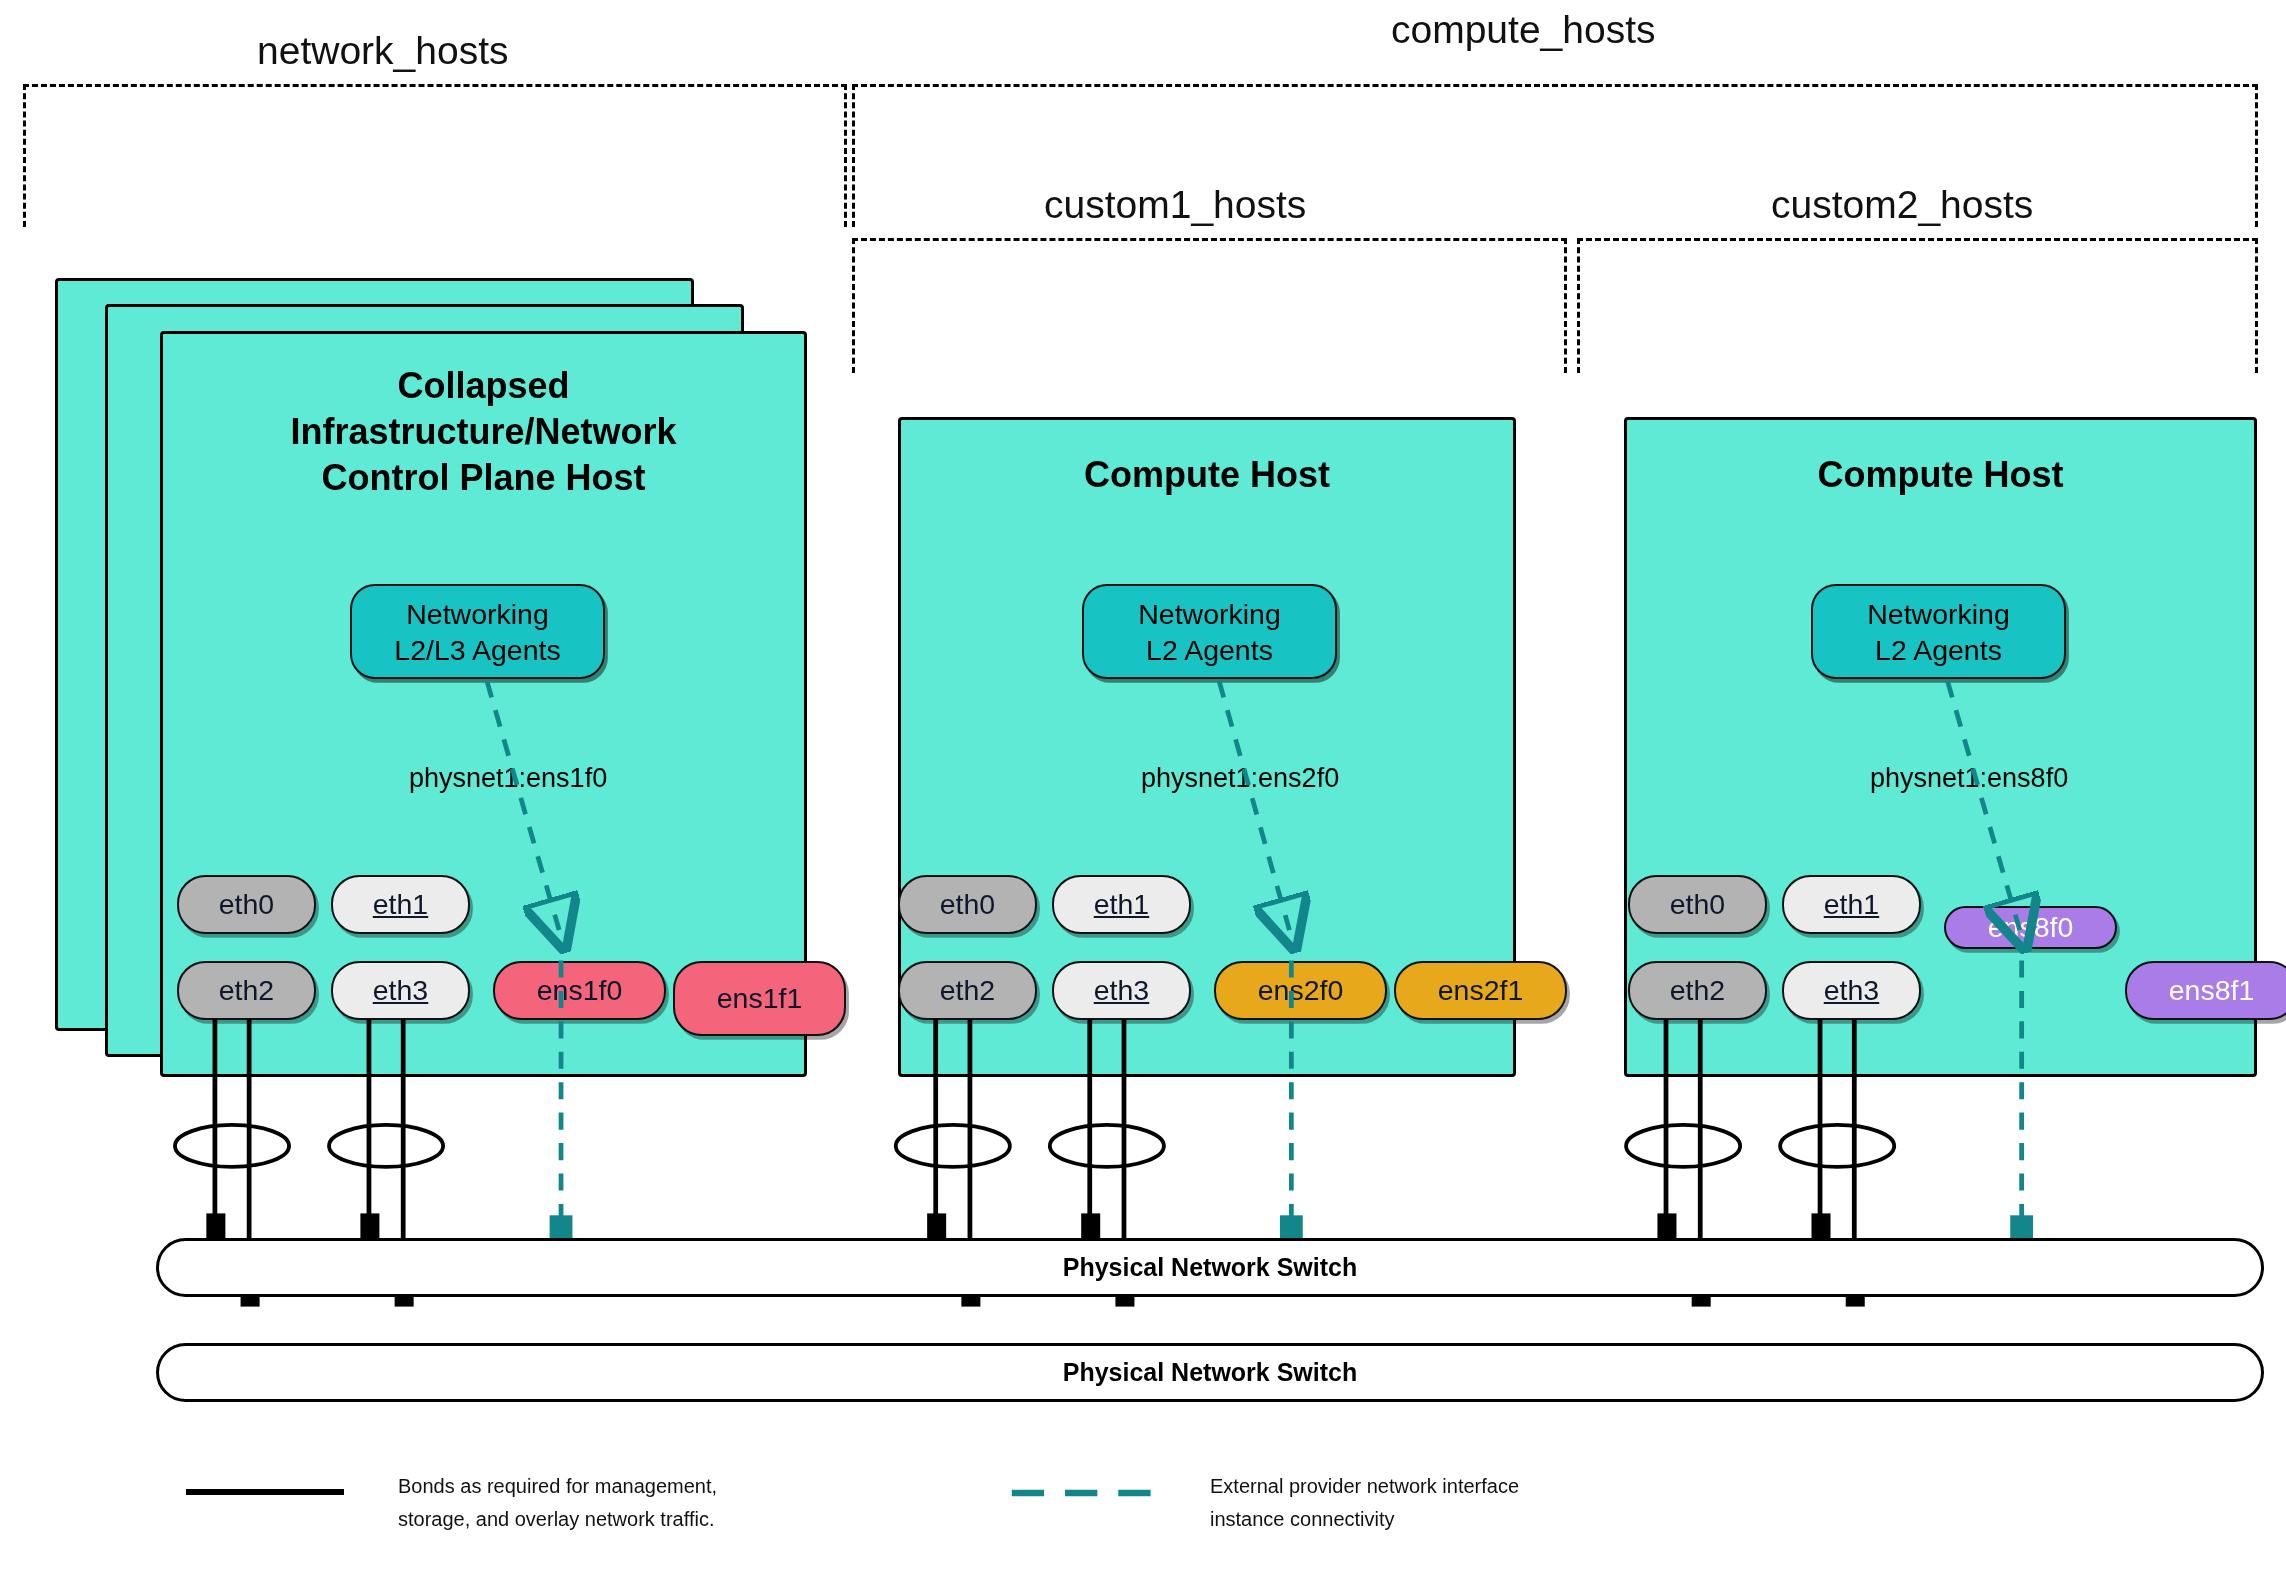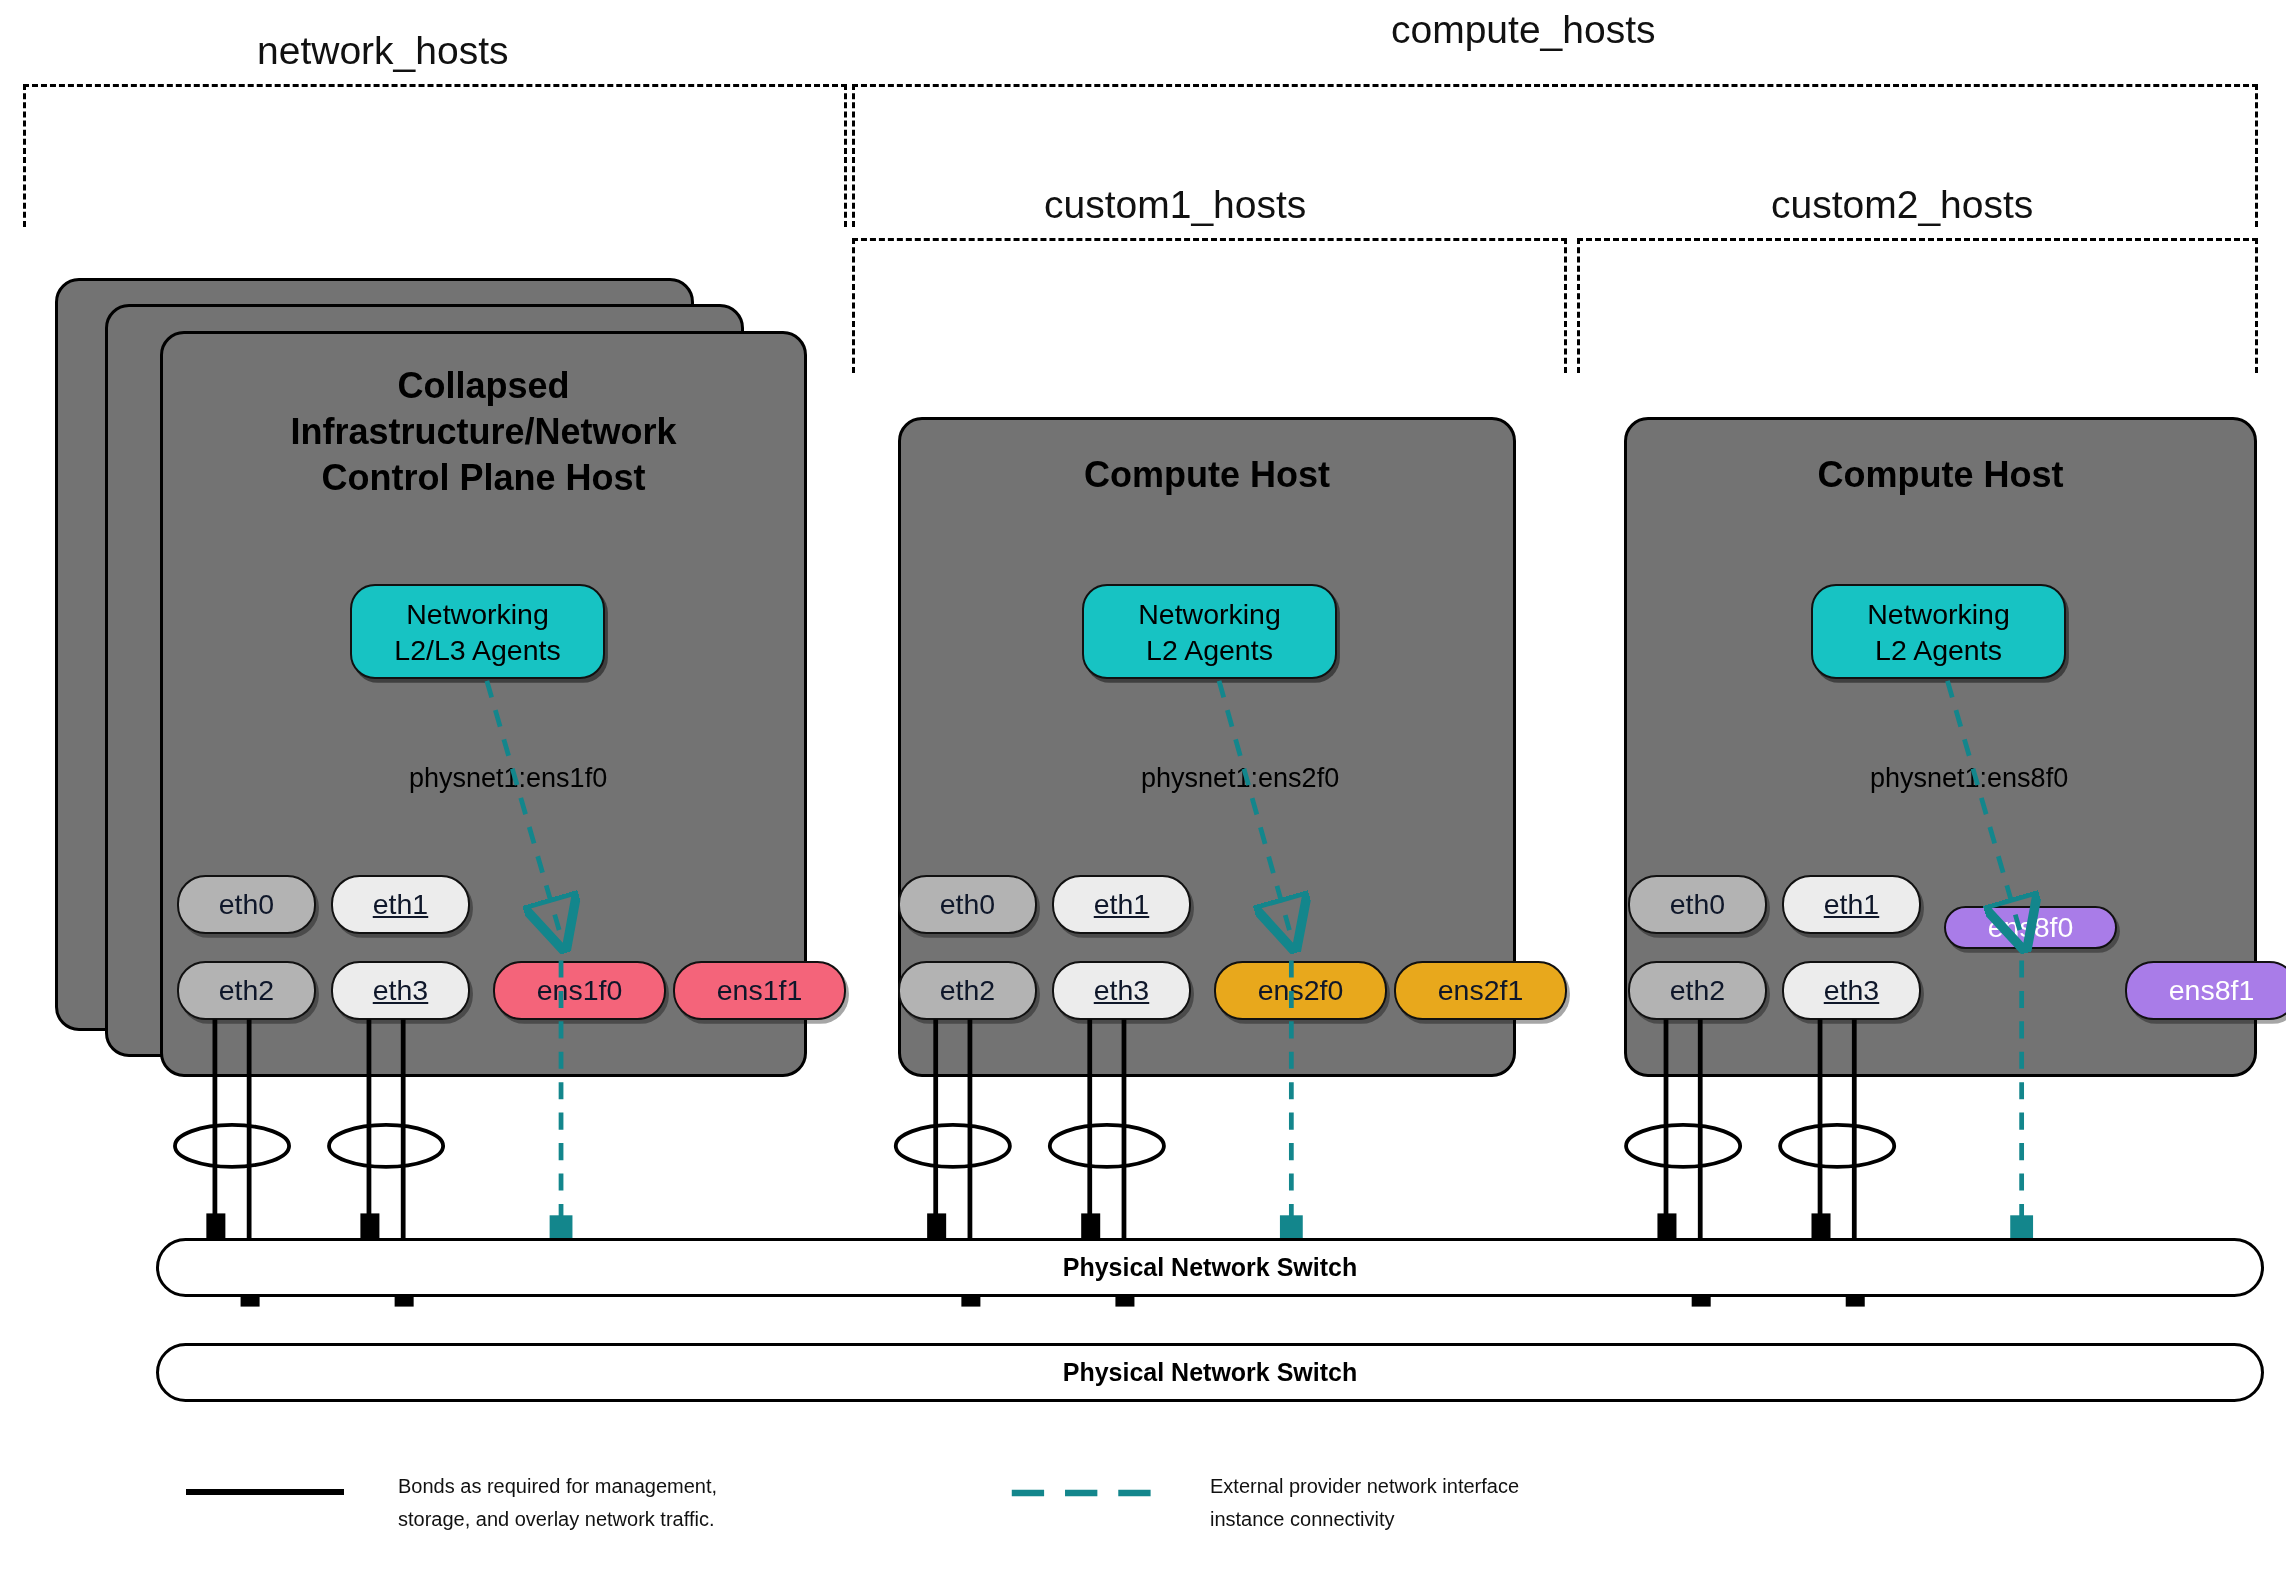--- a/index.html
+++ b/index.html
@@ -3,21 +3,21 @@
 <meta charset="utf-8">
 <style>
   html,body{margin:0;padding:0;background:#ffffff;}
   body{width:2286px;height:1590px;position:relative;font-family:"Liberation Sans",sans-serif;color:#000;}
   #stage{position:absolute;left:0;top:0;width:2286px;height:1590px;overflow:hidden;}
 
   .grp-label{position:absolute;font-size:39px;color:#111;white-space:nowrap;}
   .grp-box{position:absolute;border:3.8px dashed #000;box-sizing:border-box;}
   .grp-box.open-bottom{border-bottom:none;}
 
-  .host-card{position:absolute;box-sizing:border-box;border:3.8px solid #000;border-radius:24px;background:#737373;}
+  .host-card{position:absolute;box-sizing:border-box;border:3.8px solid #000;border-radius:4px;background:#5eead4;}
   .host-title{position:absolute;width:100%;text-align:center;font-weight:bold;font-size:36px;line-height:46px;color:#000;}
 
   .agent{position:absolute;box-sizing:border-box;border:2.9px solid #111;border-radius:25px;background:#17c3c3;
          display:flex;align-items:center;justify-content:center;text-align:center;font-size:28.5px;line-height:36px;color:#000;
          box-shadow:2.9px 3.8px 0 rgba(0,0,0,0.45);}
   .nic{position:absolute;box-sizing:border-box;border:2.9px solid #111;border-radius:28.5px;
        display:flex;align-items:center;justify-content:center;font-size:28.5px;color:#0f172a;
        box-shadow:2.9px 3.8px 0 rgba(0,0,0,0.35);}
   .nic.grey-dark{background:#b3b3b3;}
   .nic.grey-light{background:#ececec;text-decoration:underline;}
@@ -65,21 +65,21 @@
     <span>Networking</span>
     <span>L2/L3 Agents</span>
   </div>
   <div class="physnet-label" style="left:409px;top:763px;">physnet1:ens1f0</div>
 
   <div class="nic grey-dark" style="left:177px;top:875px;width:139px;height:59px;">eth0</div>
   <div class="nic grey-light" style="left:331px;top:875px;width:139px;height:59px;">eth1</div>
   <div class="nic grey-dark" style="left:177px;top:961px;width:139px;height:59px;">eth2</div>
   <div class="nic grey-light" style="left:331px;top:961px;width:139px;height:59px;">eth3</div>
   <div class="nic pink" style="left:493px;top:961px;width:173px;height:59px;">ens1f0</div>
-  <div class="nic pink" style="left:673px;top:961px;width:173px;height:59px;">ens1f1</div>
+  <div class="nic pink" style="left:673px;top:961px;width:173px;height:75px;">ens1f1</div>
 
   <div class="host-card" style="left:898px;top:417px;width:618px;height:660px;">
     <div class="host-title" style="top:32px;">
       <div>Compute Host</div>
     </div>
   </div>
   <div class="agent" style="left:1082px;top:584px;width:255px;height:95px;flex-direction:column;">
     <span>Networking</span>
     <span>L2 Agents</span>
   </div>

